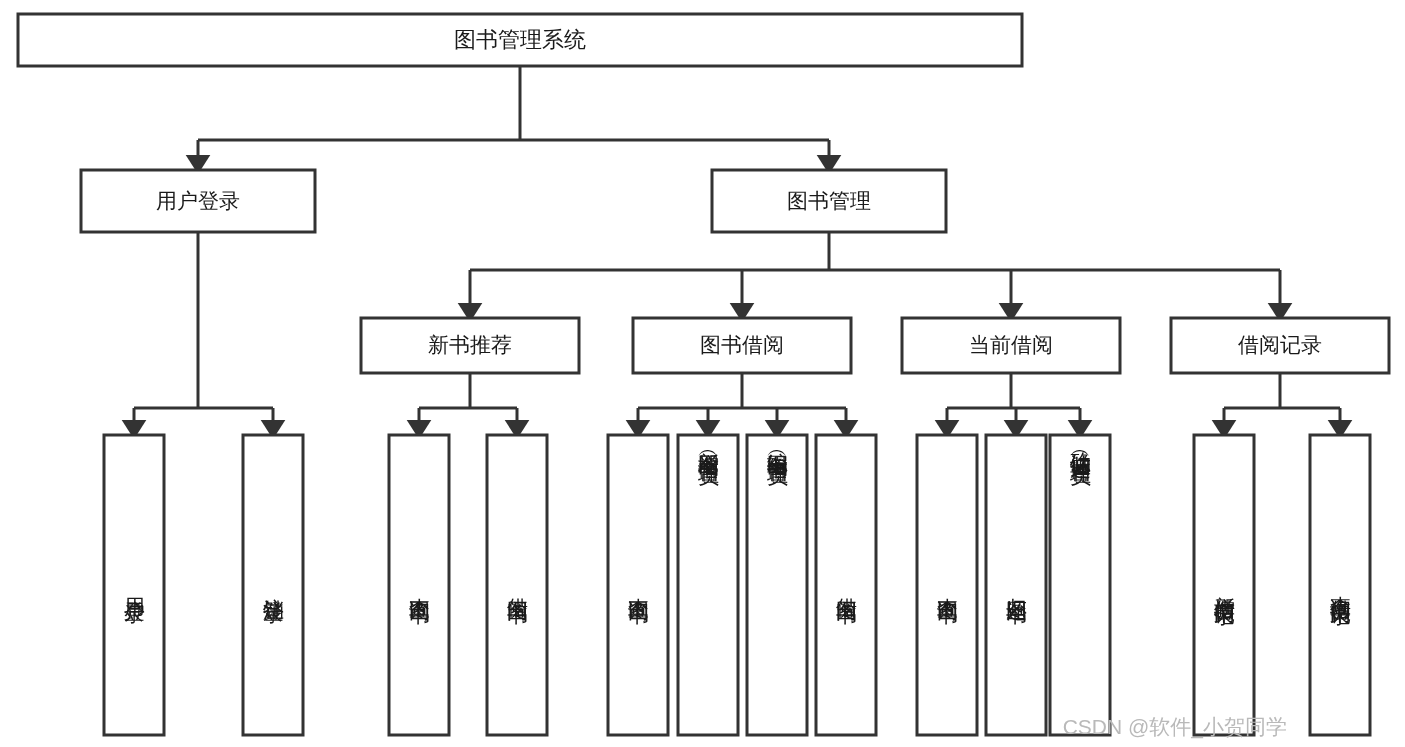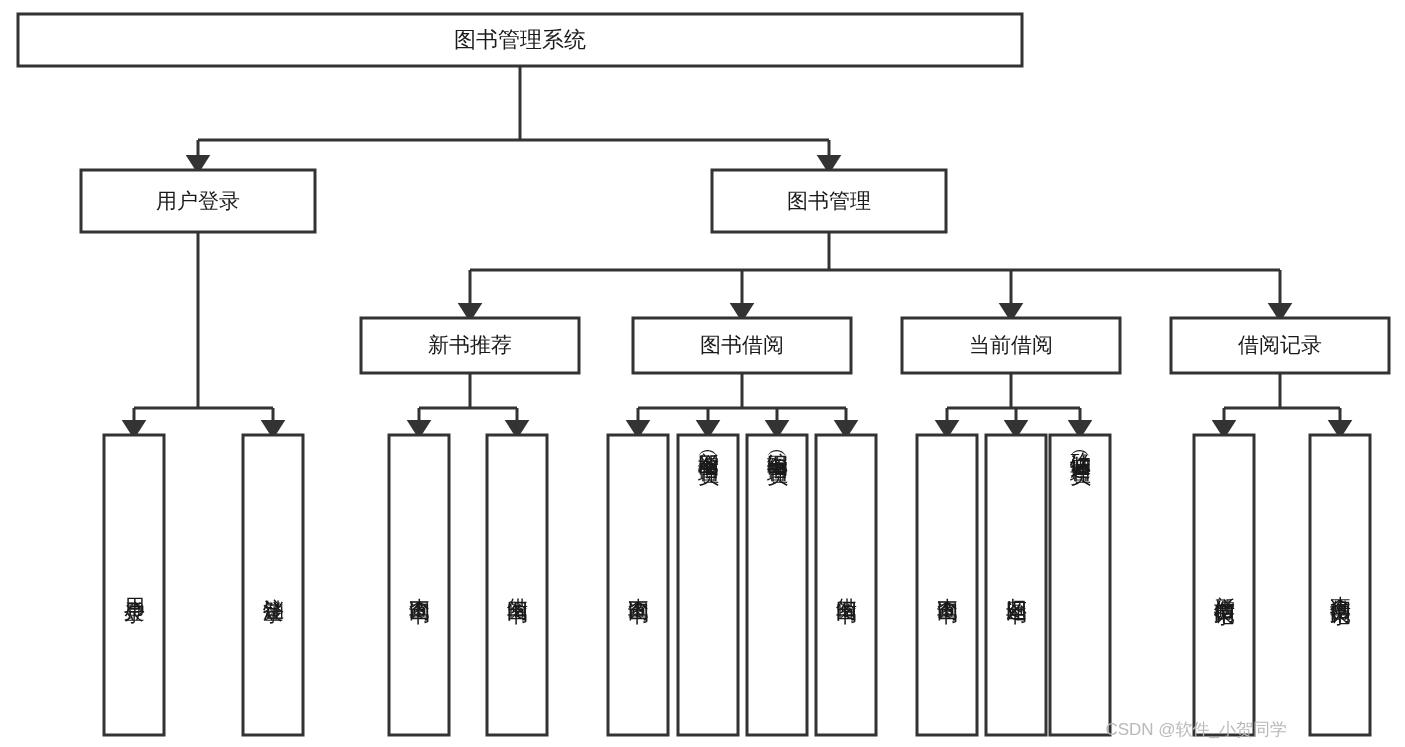--- a/index.html
+++ b/index.html
@@ -61,21 +61,21 @@
     line-height: 1.18;
     color: #1a1a1a;
     letter-spacing: 2px;
     white-space: nowrap;
   }
   .watermark {
     position: absolute;
     right: 8px;
     bottom: 6px;
     font-family: "Liberation Sans", "DejaVu Sans", sans-serif;
-    font-size: 17px;
+    font-size: 21px;
     color: #b9b9b9;
     white-space: nowrap;
     user-select: none;
   }
 </style>
 </head>
 <body>
 
 <div id="diagram-root">
 

